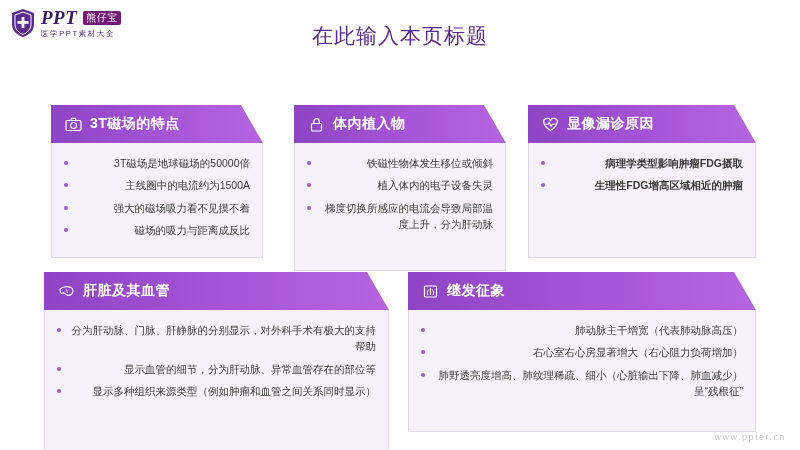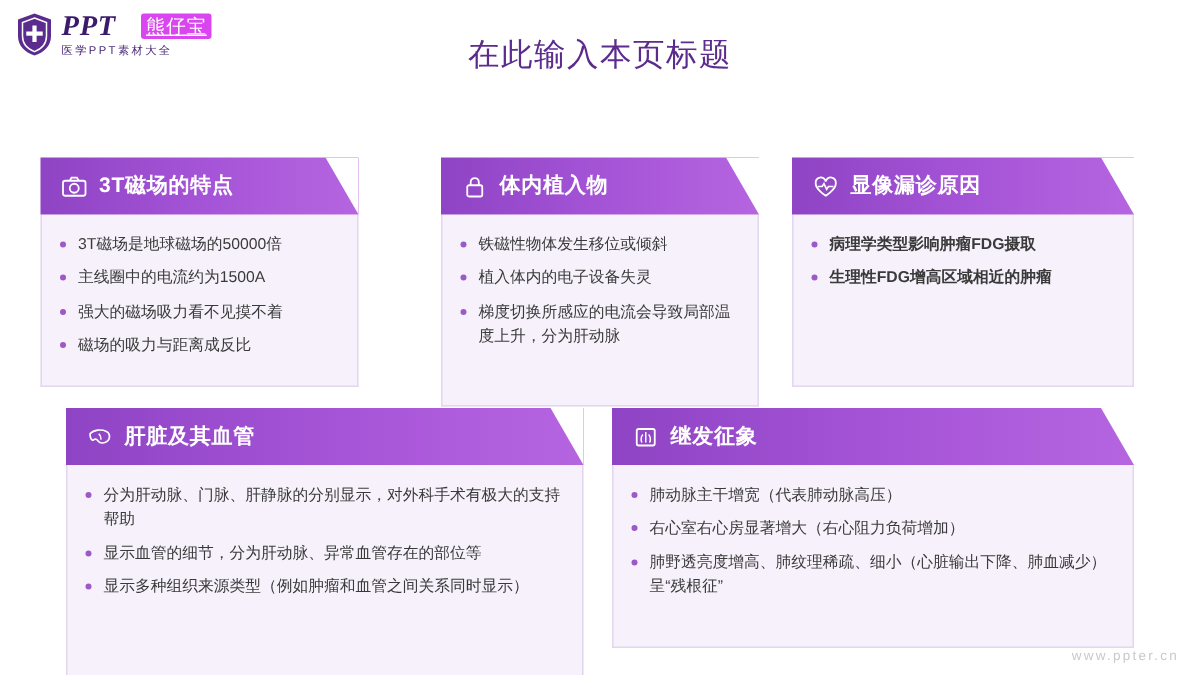--- a/index.html
+++ b/index.html
@@ -32,38 +32,37 @@
   .logo-shield svg { display: block; }
   .logo-text-wrap {
     display: flex;
     flex-direction: column;
     justify-content: center;
     line-height: 1;
   }
   .logo-row1 {
     display: flex;
     align-items: center;
-    gap: 17px;
+    gap: 6px;
   }
   .logo-ppt {
     font-family: "Liberation Serif", serif;
     font-weight: bold;
     font-style: italic;
     font-size: 19px;
     color: #3b1a6b;
     letter-spacing: 0.5px;
   }
   .logo-badge {
-    background: #d946ef;
+    background: #701a75;
     color: #ffffff;
-    font-size: 13px;
+    font-size: 10px;
     padding: 2px 3px;
     border-radius: 2px;
     letter-spacing: 0.5px;
-    text-decoration: underline;
   }
   .logo-sub {
     font-size: 7.5px;
     color: #4a2a7a;
     letter-spacing: 1.6px;
     margin-top: 3px;
   }
 
   
   .page-title {
@@ -129,35 +128,36 @@
     padding: 0;
     list-style: none;
   }
   .bullet-list li {
     position: relative;
     padding-left: 12px;
     font-size: 10.5px;
     color: #3a3a3a;
     line-height: 1.55;
     margin-bottom: 6px;
+    text-align: right;
   }
   .bullet-list li:last-child { margin-bottom: 0; }
   .bullet-list li::before {
     content: "";
     position: absolute;
     left: 0;
     top: 6px;
     width: 4px;
     height: 4px;
     border-radius: 50%;
     background: #9b59c9;
   }
 
   
-  #card-0 { left: 27px;  top: 105px; width: 212px; }
+  #card-0 { left: 51px;  top: 105px; width: 212px; }
   #card-0 .card-body { height: 115px; }
   #card-1 { left: 294px; top: 105px; width: 212px; }
   #card-1 .card-body { height: 128px; }
   #card-2 { left: 528px; top: 105px; width: 228px; }
   #card-2 .card-body { height: 115px; font-weight: bold; }
   #card-3 { left: 44px;  top: 272px; width: 345px; }
   #card-3 .card-body { height: 154px; }
   #card-4 { left: 408px; top: 272px; width: 348px; }
   #card-4 .card-body { height: 122px; }
 

